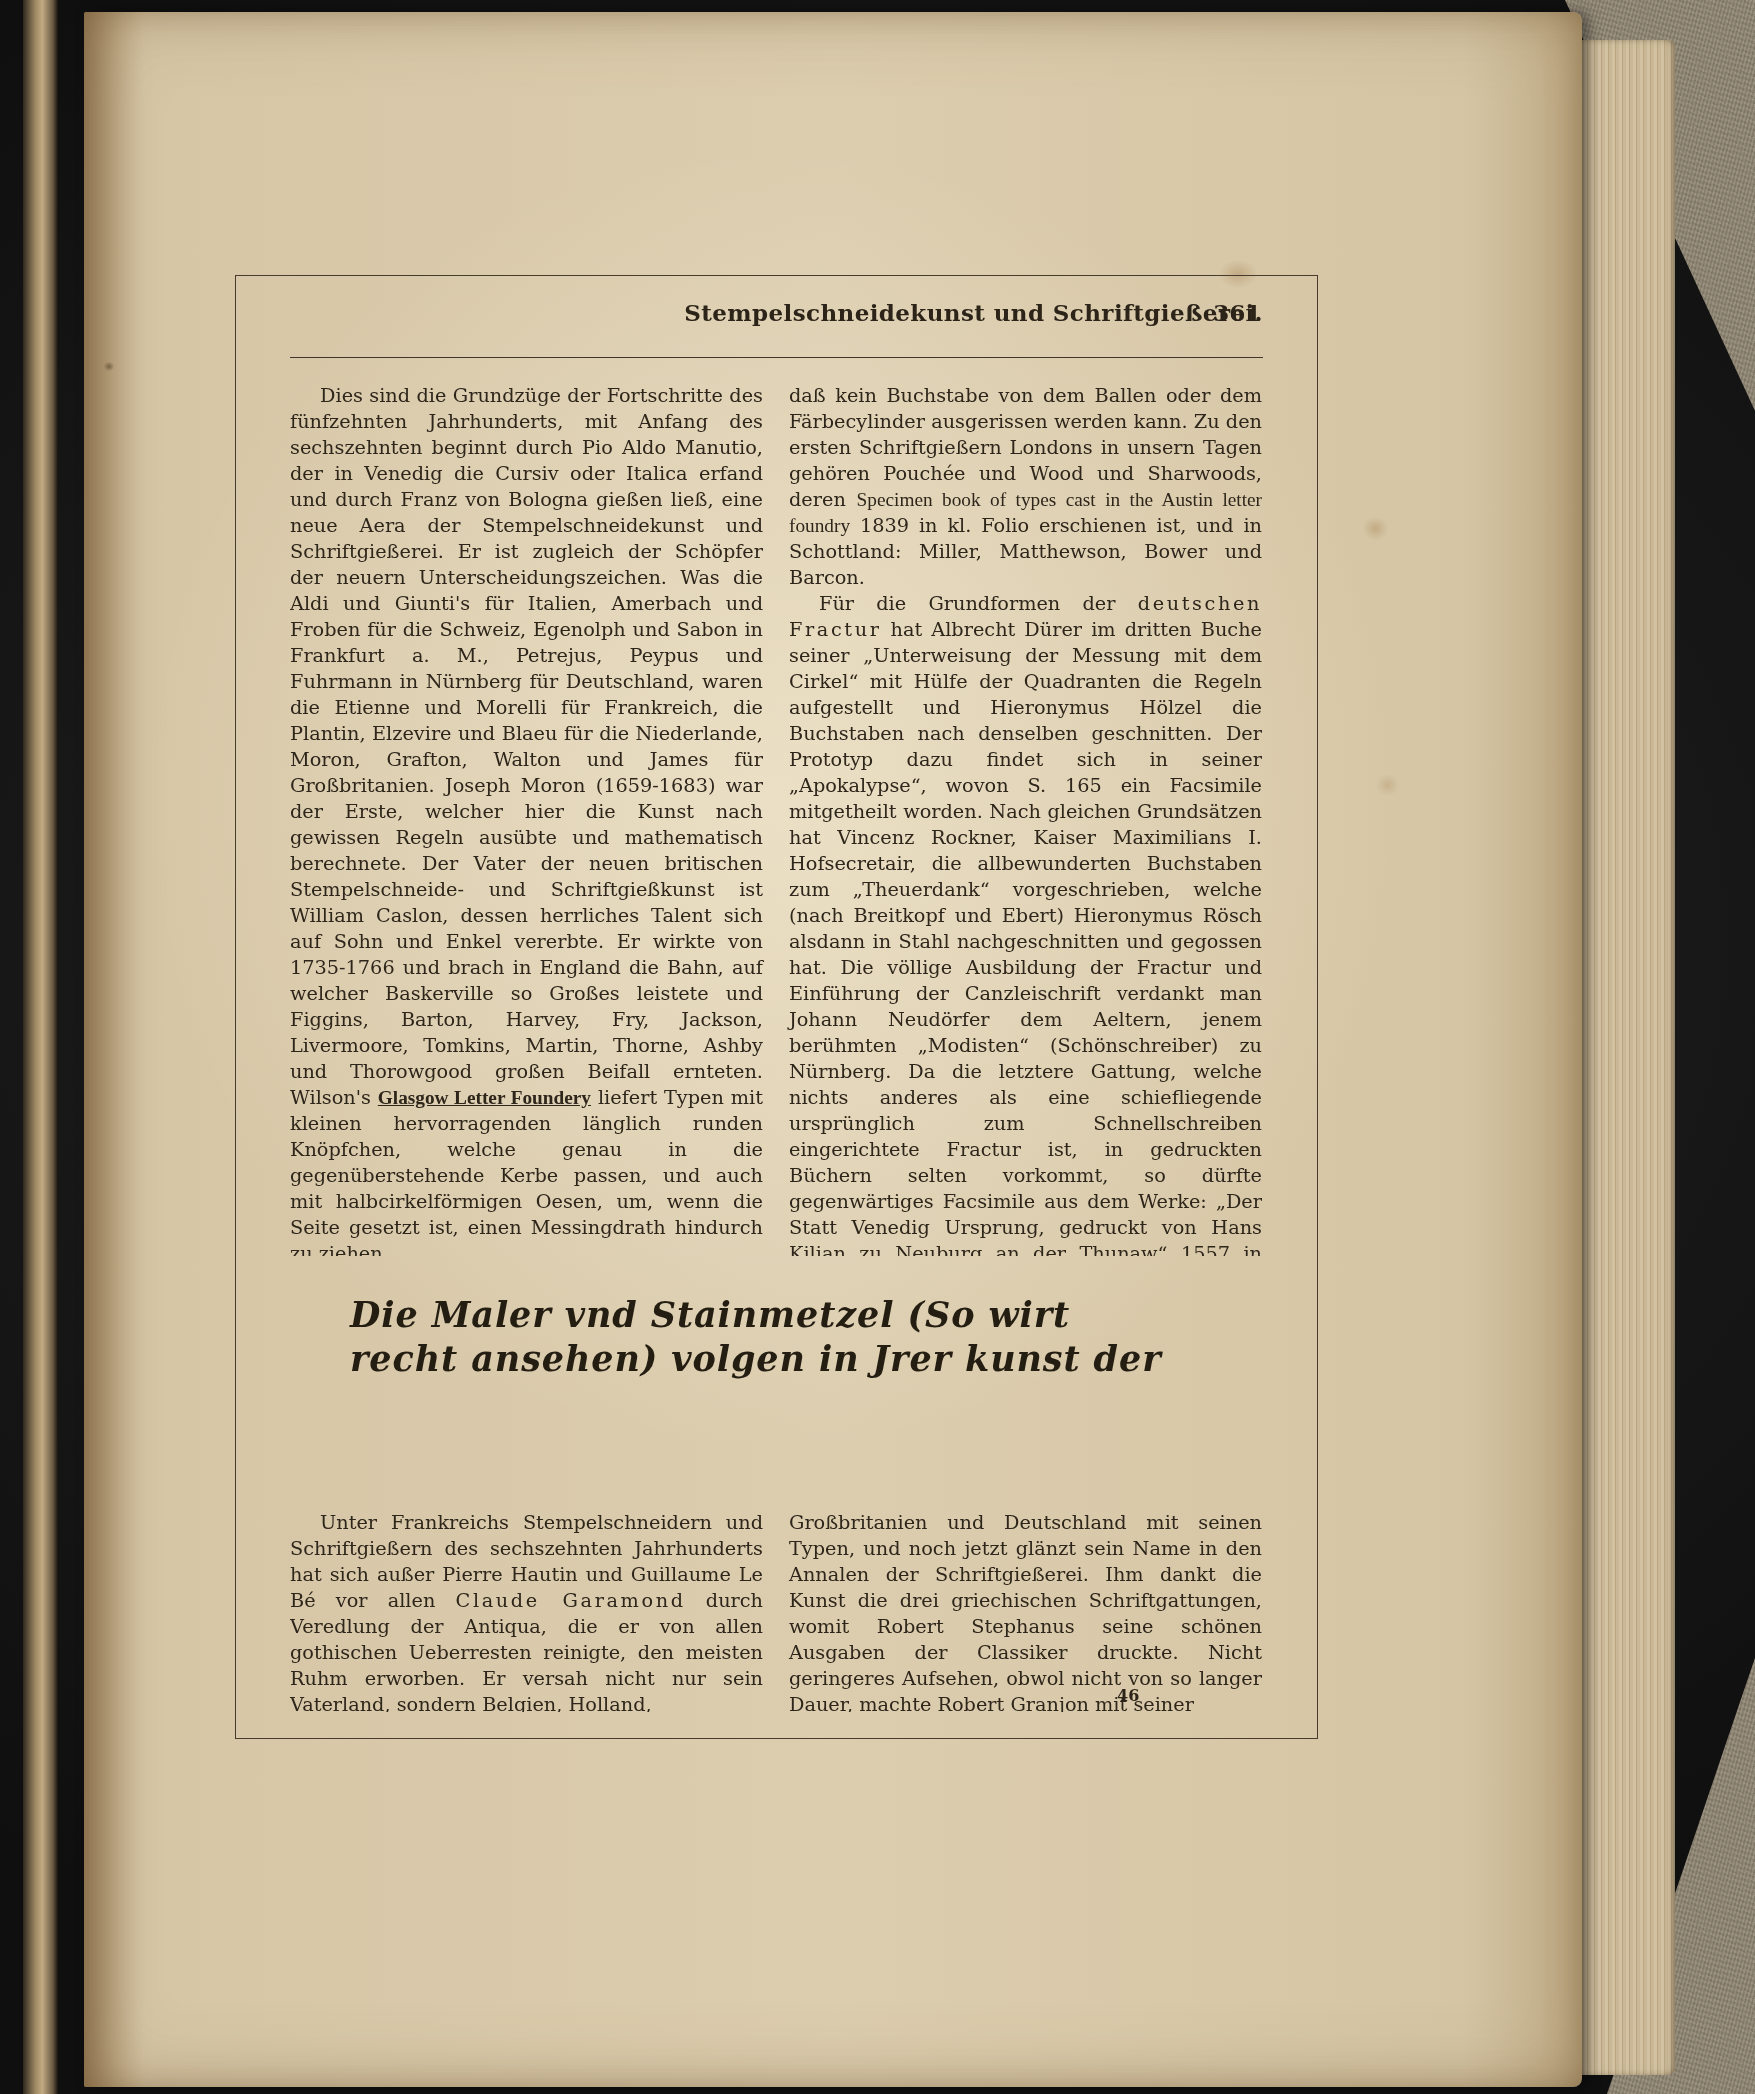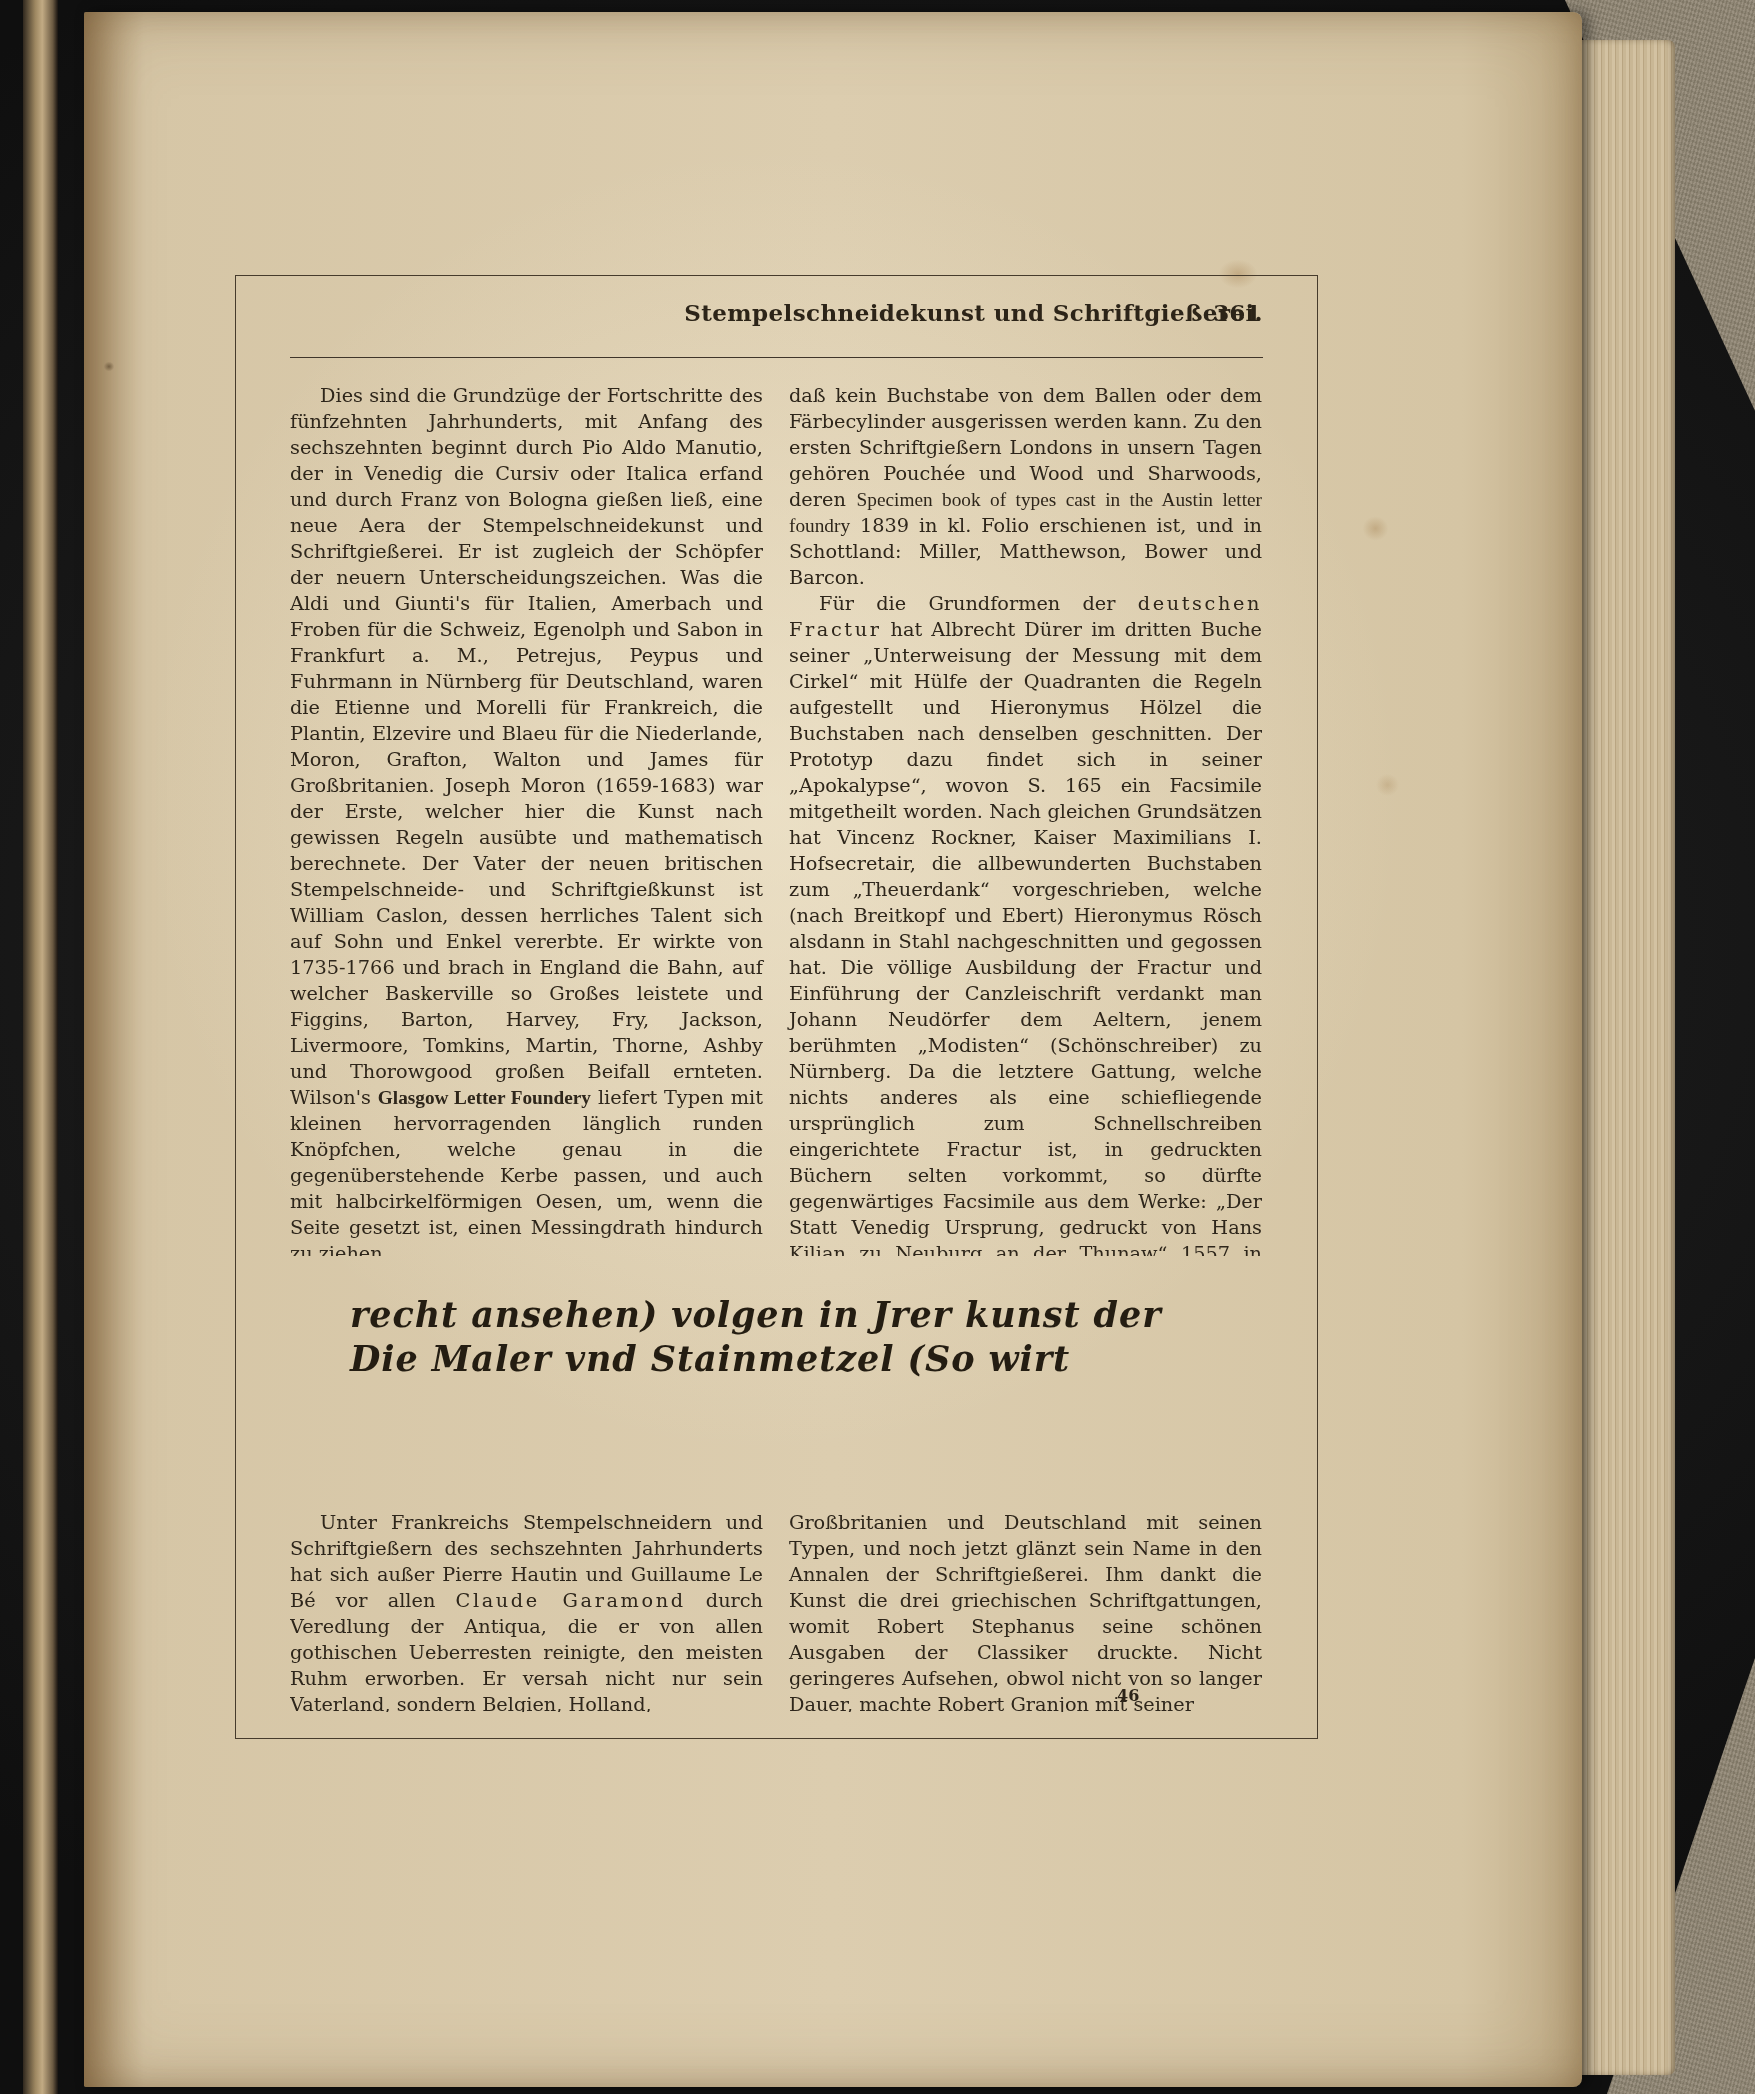--- a/index.html
+++ b/index.html
@@ -87,21 +87,21 @@
     display: flex; gap: 26px; overflow: hidden;
     text-align: justify; color: #2e261b;
     font-size: 19.3px; line-height: 26px;
   }
   .top-columns { margin-top: 24.6px; height: 873px; }
   .bottom-columns { margin-top: 37px; height: 202px; }
   .col { width: 473px; flex: 0 0 473px; }
   .para { margin: 0; }
   .indent { text-indent: 30px; }
   .antiqua { font-family: "Liberation Serif", serif; }
-  .bold { font-weight: bold; }
+  .bold { font-weight: bold; text-decoration: underline; }
   .spaced { letter-spacing: 2.6px; }
 
   .facsimile {
     margin-top: 37px; height: 180px; padding-left: 60px; overflow: hidden;
     font-size: 35px; line-height: 44px; font-weight: bold; font-style: italic;
     letter-spacing: 0.9px; color: #241d12;
   }
   .fax-line { white-space: nowrap; }
 
   .signature {
@@ -140,22 +140,22 @@
           <div class="col">
             <p class="para indent"><span>Dies sind die Grundzüge der Fortschritte des fünfzehnten Jahrhunderts, mit Anfang des sechszehnten beginnt durch Pio Aldo Manutio, der in Venedig die Cursiv oder Italica erfand und durch Franz von Bologna gießen ließ, eine neue Aera der Stempelschneidekunst und Schriftgießerei. Er ist zugleich der Schöpfer der neuern Unterscheidungszeichen. Was die Aldi und Giunti's für Italien, Amerbach und Froben für die Schweiz, Egenolph und Sabon in Frankfurt a. M., Petrejus, Peypus und Fuhrmann in Nürnberg für Deutschland, waren die Etienne und Morelli für Frankreich, die Plantin, Elzevire und Blaeu für die Niederlande, Moron, Grafton, Walton und James für Großbritanien. Joseph Moron (1659-1683) war der Erste, welcher hier die Kunst nach gewissen Regeln ausübte und mathematisch berechnete. Der Vater der neuen britischen Stempelschneide- und Schriftgießkunst ist William Caslon, dessen herrliches Talent sich auf Sohn und Enkel vererbte. Er wirkte von 1735-1766 und brach in England die Bahn, auf welcher Baskerville so Großes leistete und Figgins, Barton, Harvey, Fry, Jackson, Livermoore, Tomkins, Martin, Thorne, Ashby und Thorowgood großen Beifall ernteten. Wilson's </span><span class="antiqua bold">Glasgow Letter Foundery</span><span> liefert Typen mit kleinen hervorragenden länglich runden Knöpfchen, welche genau in die gegenüberstehende Kerbe passen, und auch mit halbcirkelförmigen Oesen, um, wenn die Seite gesetzt ist, einen Messingdrath hindurch zu ziehen,</span></p>
           </div>
           <div class="col">
             <p class="para"><span>daß kein Buchstabe von dem Ballen oder dem Färbecylinder ausgerissen werden kann. Zu den ersten Schriftgießern Londons in unsern Tagen gehören Pouchée und Wood und Sharwoods, deren </span><span class="antiqua">Specimen book of types cast in the Austin letter foundry</span><span> 1839 in kl. Folio erschienen ist, und in Schottland: Miller, Matthewson, Bower und Barcon.</span></p>
             <p class="para indent"><span>Für die Grundformen der </span><span class="spaced">deutschen Fractur</span><span> hat Albrecht Dürer im dritten Buche seiner „Unterweisung der Messung mit dem Cirkel“ mit Hülfe der Quadranten die Regeln aufgestellt und Hieronymus Hölzel die Buchstaben nach denselben geschnitten. Der Prototyp dazu findet sich in seiner „Apokalypse“, wovon S. 165 ein Facsimile mitgetheilt worden. Nach gleichen Grundsätzen hat Vincenz Rockner, Kaiser Maximilians I. Hofsecretair, die allbewunderten Buchstaben zum „Theuerdank“ vorgeschrieben, welche (nach Breitkopf und Ebert) Hieronymus Rösch alsdann in Stahl nachgeschnitten und gegossen hat. Die völlige Ausbildung der Fractur und Einführung der Canzleischrift verdankt man Johann Neudörfer dem Aeltern, jenem berühmten „Modisten“ (Schönschreiber) zu Nürnberg. Da die letztere Gattung, welche nichts anderes als eine schiefliegende ursprünglich zum Schnellschreiben eingerichtete Fractur ist, in gedruckten Büchern selten vorkommt, so dürfte gegenwärtiges Facsimile aus dem Werke: „Der Statt Venedig Ursprung, gedruckt von Hans Kilian zu Neuburg an der Thunaw“ 1557 in Folio nicht unwillkommen sein.</span></p>
           </div>
         </div>
 
         <div class="facsimile">
+          <div class="fax-line">Die Maler vnd Stainmetzel (So wirt</div>
           <div class="fax-line">recht ansehen) volgen in Jrer kunst der</div>
-          <div class="fax-line">Die Maler vnd Stainmetzel (So wirt</div>
         </div>
 
         <div class="columns bottom-columns">
           <div class="col">
             <p class="para indent"><span>Unter Frankreichs Stempelschneidern und Schriftgießern des sechszehnten Jahrhunderts hat sich außer Pierre Hautin und Guillaume Le Bé vor allen </span><span class="spaced">Claude Garamond</span><span> durch Veredlung der Antiqua, die er von allen gothischen Ueberresten reinigte, den meisten Ruhm erworben. Er versah nicht nur sein Vaterland, sondern Belgien, Holland,</span></p>
           </div>
           <div class="col">
             <p class="para">Großbritanien und Deutschland mit seinen Typen, und noch jetzt glänzt sein Name in den Annalen der Schriftgießerei. Ihm dankt die Kunst die drei griechischen Schriftgattungen, womit Robert Stephanus seine schönen Ausgaben der Classiker druckte. Nicht geringeres Aufsehen, obwol nicht von so langer Dauer, machte Robert Granjon mit seiner</p>
           </div>
         </div>

